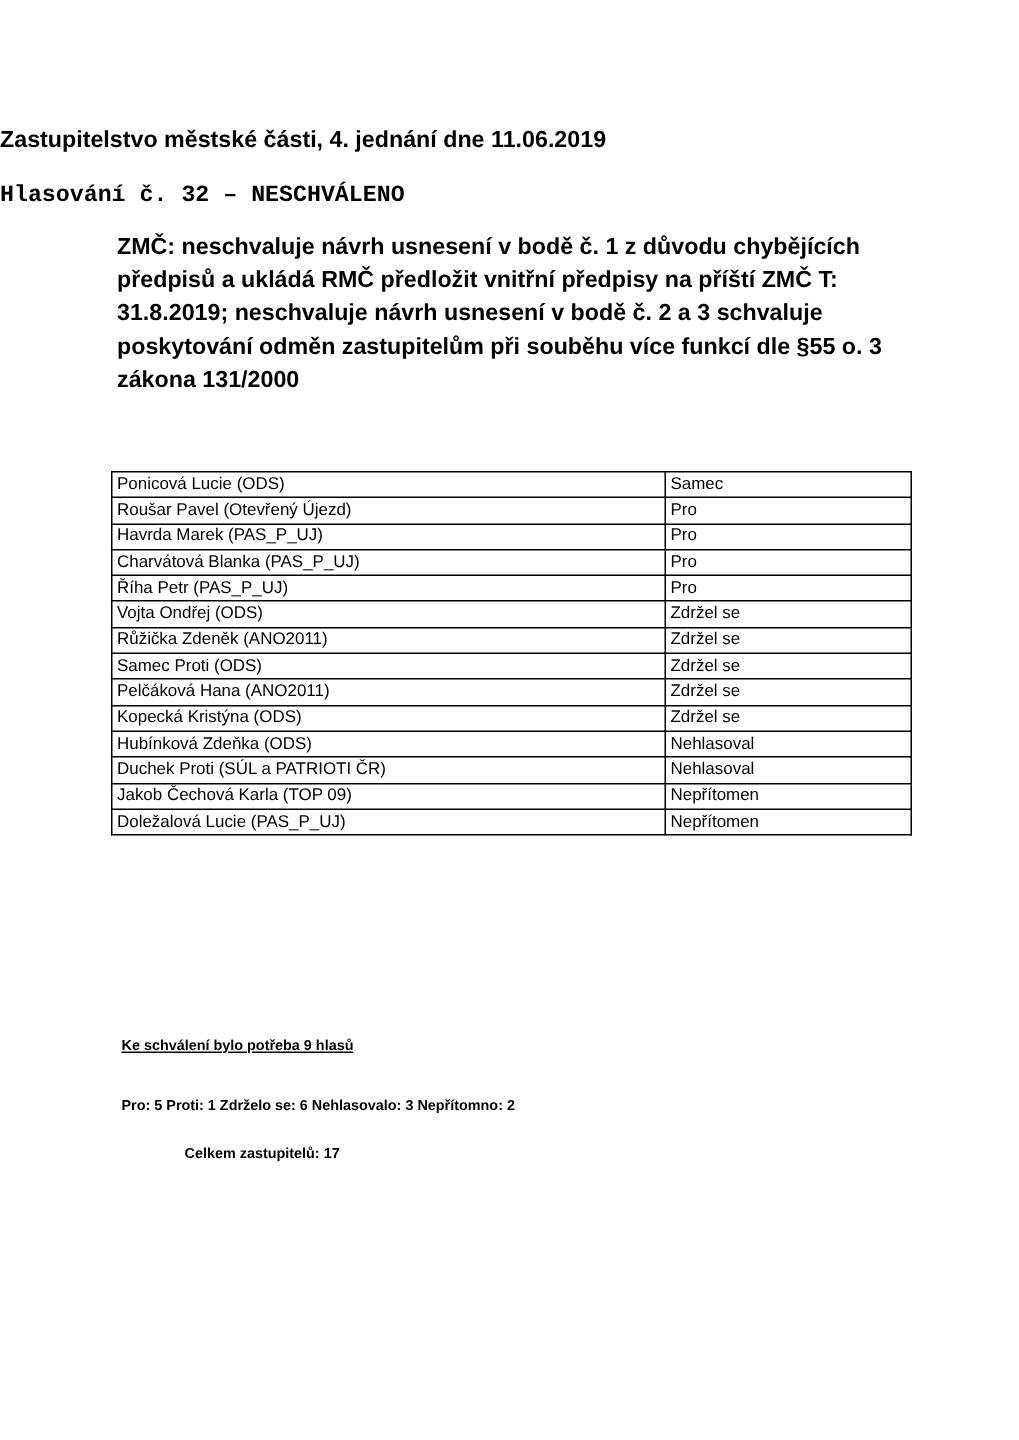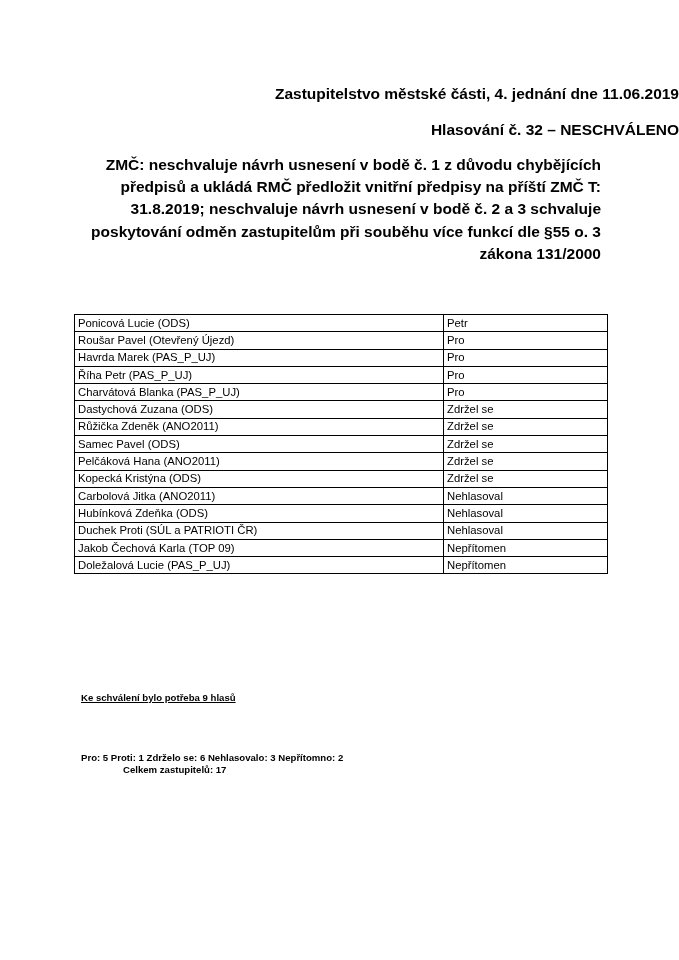--- a/index.html
+++ b/index.html
@@ -1,85 +1,81 @@
 <!DOCTYPE html>
 <html><head>
 <meta charset="utf-8">
 <style>
   html, body { margin: 0; padding: 0; background: #ffffff; }
   body { width: 679px; height: 960px; position: relative; overflow: hidden;
          font-family: "Liberation Sans", "DejaVu Sans", sans-serif; color: #000; }
-  .title { position: absolute; left: 0; width: 679px; text-align: right;
+  .title { position: absolute; left: 0; width: 679px; text-align: left;
            font-weight: bold; font-size: 15.5px; }
   #t1 { top: 85px; }
-  #t2 { top: 121px; }
+  #t2 { top: 121px; font-family: Liberation Mono, monospace; }
   .resolution { position: absolute; left: 78px; width: 523px; top: 154px;
-                text-align: right; font-weight: bold; font-size: 15.5px; line-height: 22.2px; }
+                text-align: left; font-weight: bold; font-size: 15.5px; line-height: 22.2px; }
   table.votes { position: absolute; left: 74px; top: 314px; width: 534px;
                 border-collapse: collapse; font-size: 11.3px; }
   table.votes td { border: 1px solid #000; padding: 0 3px; height: 16.3px; line-height: 15px;
                    white-space: nowrap; margin-top: 20px; }
   table.votes td.name { width: 362px; }
   .summary { position: absolute; left: 81px; font-weight: bold; font-size: 9.6px; }
   #s1 { top: 692px; text-decoration: underline; }
   #s2 { top: 764px; margin-left: 42px; }
-  #s3 { top: 752px; text-align: right; }
+  #s3 { top: 732px; text-align: right; }
 </style>
 </head>
 <body>
 
 <div id="t1" class="title">Zastupitelstvo městské části, 4. jednání dne 11.06.2019</div>
 <div id="t2" class="title">Hlasování č. 32 – NESCHVÁLENO</div>
 <div class="resolution">ZMČ:  neschvaluje návrh usnesení v bodě č. 1 z důvodu chybějících předpisů a ukládá RMČ předložit vnitřní předpisy na příští ZMČ T: 31.8.2019; neschvaluje návrh usnesení v bodě č. 2 a 3 schvaluje poskytování odměn zastupitelům při souběhu více funkcí dle §55 o. 3 zákona 131/2000</div>
 
 <table class="votes">
   <tbody id="votes-body">
       <tr>
         <td class="name">Ponicová Lucie (ODS)</td>
-        <td>Petr</td>
+        <td>Samec</td>
       </tr>
       <tr>
         <td class="name">Roušar Pavel (Otevřený Újezd)</td>
         <td>Pro</td>
       </tr>
       <tr>
         <td class="name">Havrda Marek (PAS_P_UJ)</td>
         <td>Pro</td>
       </tr>
       <tr>
+        <td class="name">Charvátová Blanka (PAS_P_UJ)</td>
+        <td>Pro</td>
+      </tr>
+      <tr>
         <td class="name">Říha Petr (PAS_P_UJ)</td>
         <td>Pro</td>
       </tr>
       <tr>
-        <td class="name">Charvátová Blanka (PAS_P_UJ)</td>
-        <td>Pro</td>
-      </tr>
-      <tr>
-        <td class="name">Dastychová Zuzana (ODS)</td>
+        <td class="name">Vojta Ondřej (ODS)</td>
         <td>Zdržel se</td>
       </tr>
       <tr>
         <td class="name">Růžička Zdeněk (ANO2011)</td>
         <td>Zdržel se</td>
       </tr>
       <tr>
-        <td class="name">Samec Pavel (ODS)</td>
+        <td class="name">Samec Proti (ODS)</td>
         <td>Zdržel se</td>
       </tr>
       <tr>
         <td class="name">Pelčáková Hana (ANO2011)</td>
         <td>Zdržel se</td>
       </tr>
       <tr>
         <td class="name">Kopecká Kristýna (ODS)</td>
         <td>Zdržel se</td>
-      </tr>
-      <tr>
-        <td class="name">Carbolová Jitka (ANO2011)</td>
-        <td>Nehlasoval</td>
       </tr>
       <tr>
         <td class="name">Hubínková Zdeňka (ODS)</td>
         <td>Nehlasoval</td>
       </tr>
       <tr>
         <td class="name">Duchek Proti (SÚL a PATRIOTI ČR)</td>
         <td>Nehlasoval</td>
       </tr>
       <tr>

